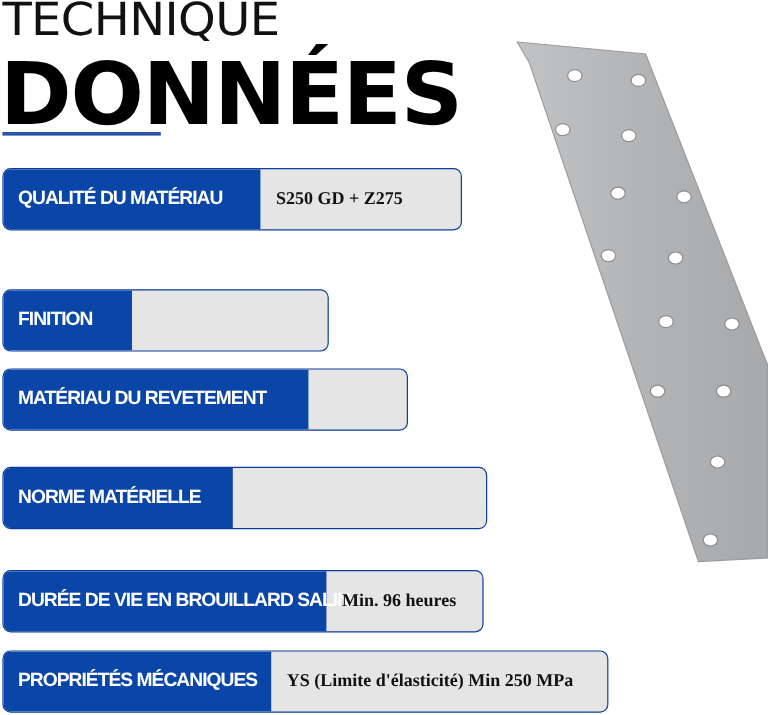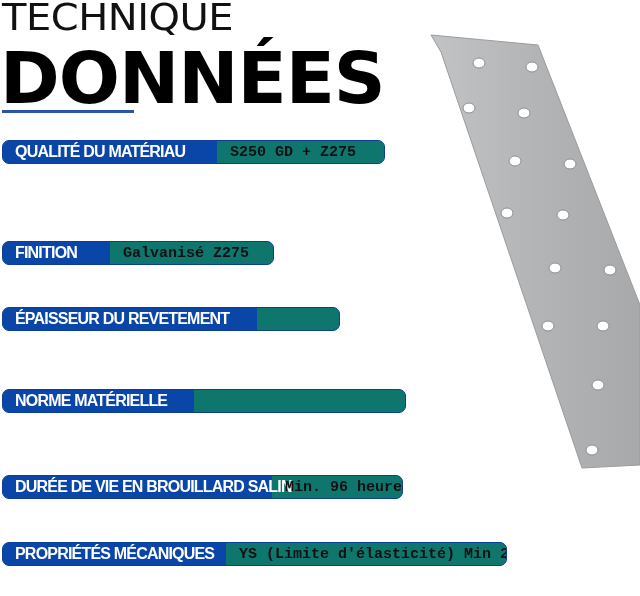--- a/index.html
+++ b/index.html
@@ -1,22 +1,22 @@
 <!DOCTYPE html>
 <html><head>
 <meta charset="utf-8">
 <style>
   html,body{margin:0;padding:0;background:#fff;}
   body{width:640px;height:596px;position:relative;overflow:hidden;font-family:"Liberation Sans",sans-serif;}
   .h1{position:absolute;left:2px;top:-6px;font-size:40px;font-weight:300;letter-spacing:-0.5px;color:#111;font-family:"DejaVu Sans",sans-serif;font-weight:normal;transform:scaleY(0.95);}
   .h2{position:absolute;left:0px;top:36px;font-size:72px;font-weight:900;color:#000;font-family:"DejaVu Sans",sans-serif;font-weight:bold;letter-spacing:-1px;}
   .uline{position:absolute;left:2px;top:110px;width:132px;height:3px;background:#2a55a6;}
-  .row{position:absolute;left:2px;height:24px;display:flex;border:1.5px solid #0d3f9a;border-radius:7px;overflow:hidden;background:#0f766e;box-sizing:border-box;}
+  .row{position:absolute;left:2px;height:52px;display:flex;border:1.5px solid #0d3f9a;border-radius:7px;overflow:hidden;background:#e5e5e5;box-sizing:border-box;}
   .lab{background:#0a46a8;color:#fff;font-weight:bold;font-size:16px;letter-spacing:-0.8px;display:flex;align-items:center;padding:0 12px;white-space:nowrap;font-family:"Liberation Sans",sans-serif;}
-  .val{color:#111;font-weight:bold;font-size:16px;display:flex;align-items:center;padding:0 13px;white-space:nowrap;font-family:Liberation Mono, monospace;font-size:15px;}
+  .val{color:#111;font-weight:bold;font-size:16px;display:flex;align-items:center;padding:0 13px;white-space:nowrap;font-family:Liberation Serif, serif;font-size:15px;}
   .plate{position:absolute;left:0;top:0;}
 </style>
 </head>
 <body>
 
 <div class="h1">TECHNIQUE</div>
 <div class="h2">DONNÉES</div>
 <div class="uline"></div>
 
 <svg class="plate" width="640" height="596">
@@ -46,25 +46,24 @@
   </g>
 </svg>
 
 <div class="row" style="top:140px;width:383px;">
   <div class="lab" style="width:190px;">QUALITÉ DU MATÉRIAU</div>
   <div class="val">S250 GD + Z275</div>
 </div>
 
 <div class="row" style="top:241px;width:272px;">
   <div class="lab" style="width:83px;">FINITION</div>
-  <div class="val">Galvanisé Z275</div>
 </div>
 
 <div class="row" style="top:307px;width:338px;">
-  <div class="lab" style="width:230px;">ÉPAISSEUR DU REVETEMENT</div>
+  <div class="lab" style="width:230px;">MATÉRIAU DU REVETEMENT</div>
 </div>
 
 <div class="row" style="top:389px;width:404px;">
   <div class="lab" style="width:167px;">NORME MATÉRIELLE</div>
 </div>
 
 <div class="row" style="top:475px;width:401px;">
   <div class="lab" style="width:245px;">DURÉE DE VIE EN BROUILLARD SALIN</div>
   <div class="val">Min. 96 heures</div>
 </div>

